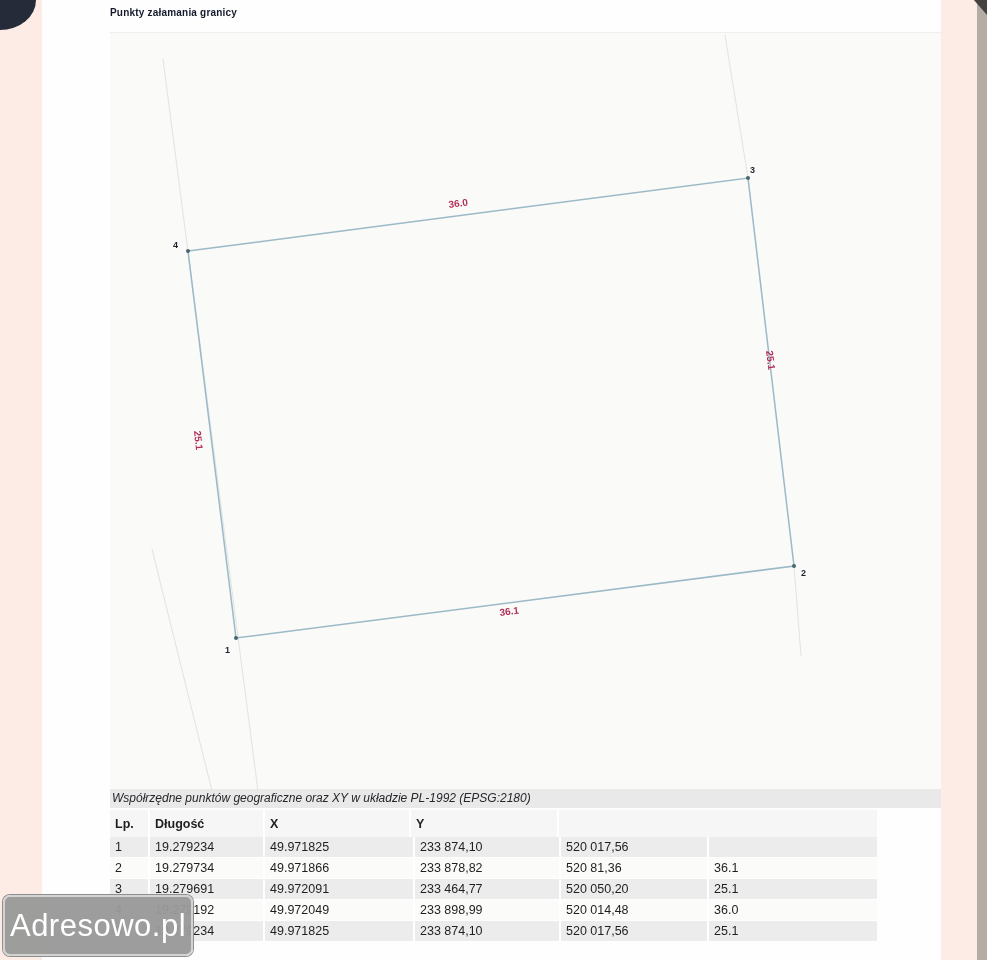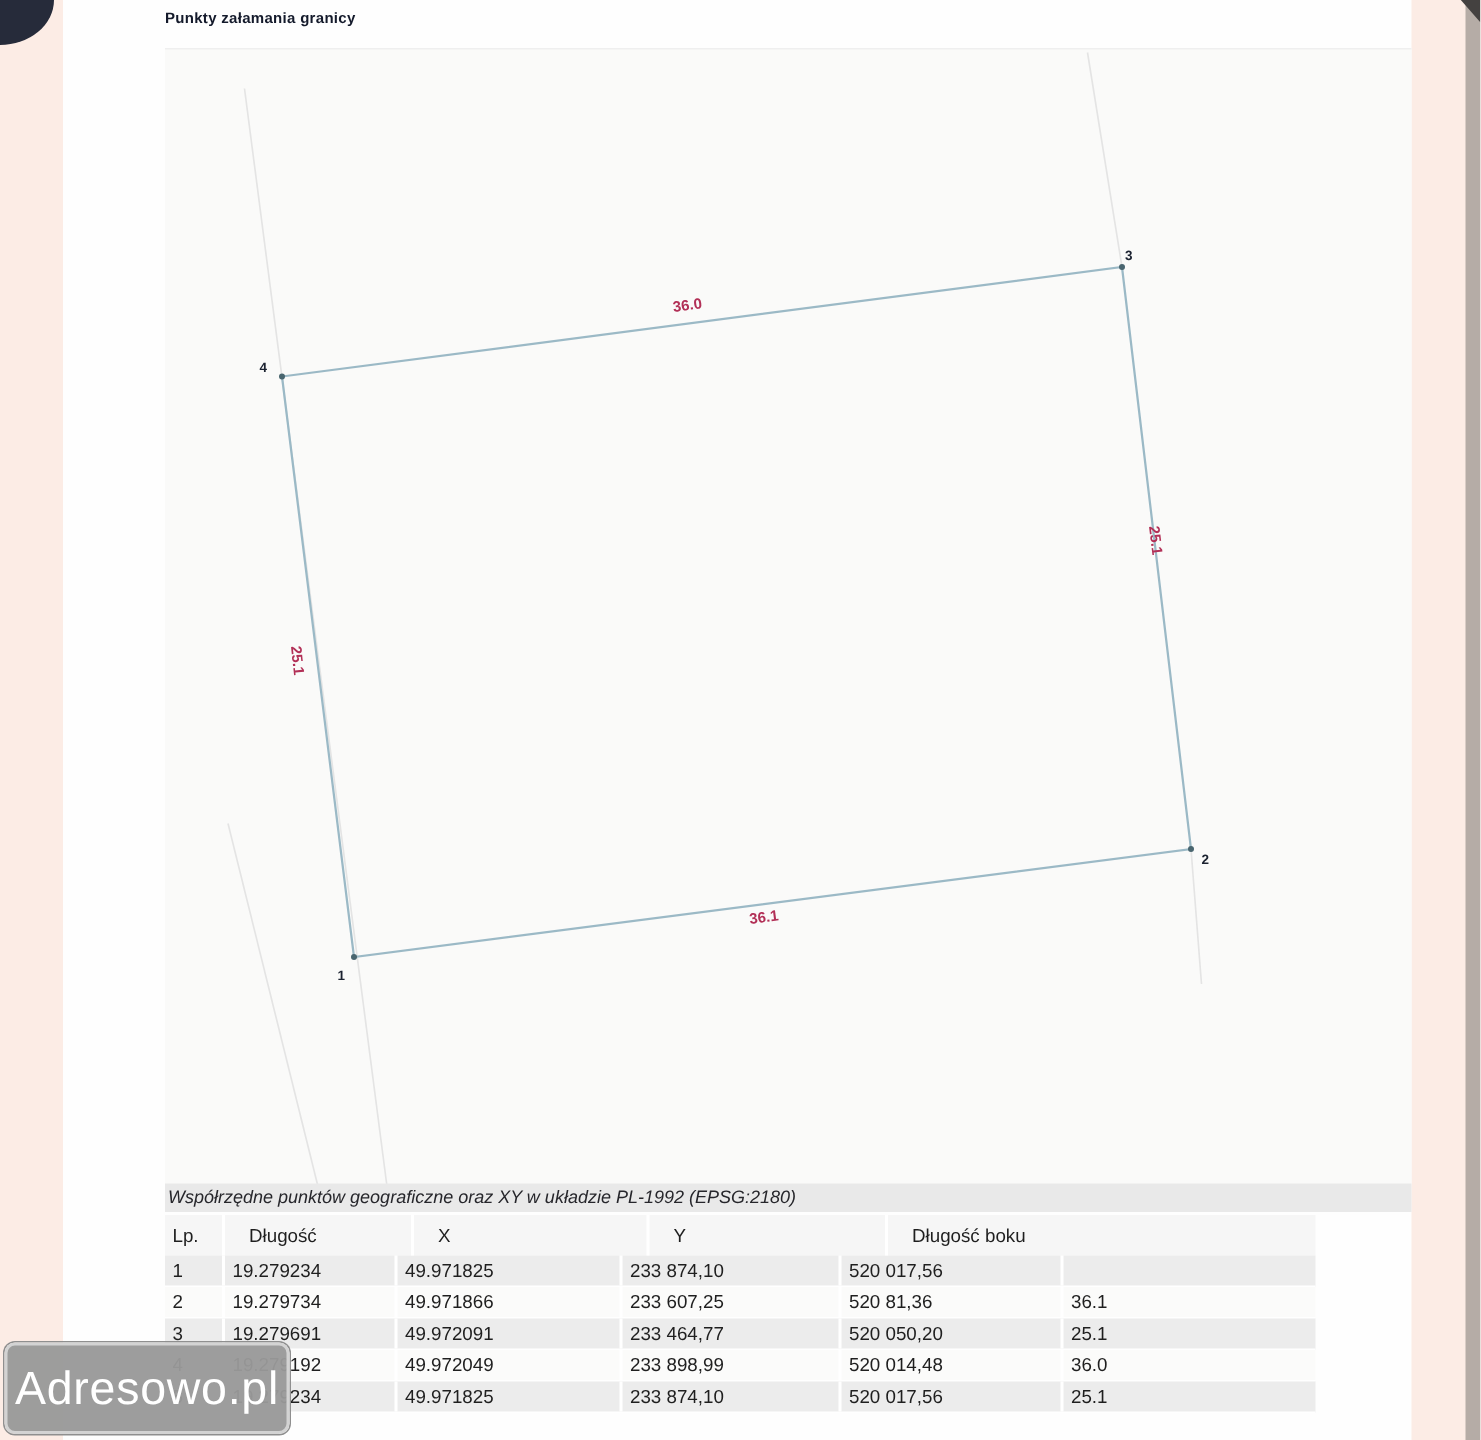--- a/index.html
+++ b/index.html
@@ -29,21 +29,21 @@
   .vertex { fill:#49656f; }
   .pt-label { font-family:"Liberation Sans", sans-serif; font-size:9px; font-weight:bold; fill:#1b2230; }
   .len-label { font-family:"Liberation Sans", sans-serif; font-size:10px; font-weight:bold; fill:#b23057; }
 
   
   .coords-subtitle { position:absolute; left:110px; top:789px; width:831px; height:19px;
                      background:#e9e9e9; font-size:12px; font-style:italic; color:#26262b;
                      line-height:19px; padding-left:2px; }
   .coords-table { position:absolute; left:110px; top:810px; width:767px; font-size:12.5px; color:#1f1f1f; }
   .tr { display:flex; width:767px; }
-  .th-row { height:27px; align-items:center; font-weight:normal; background:#f6f6f6;gap:11px; }
+  .th-row { height:27px; align-items:center; font-weight:bold; background:#f6f6f6; }
   .data-row { height:21px; align-items:center; border-bottom:1px solid #ffffff; }
   .data-row:nth-child(odd) { background:#ececec; }
   .data-row:nth-child(even) { background:#fbfbfa; }
   .td, .th { padding-left:5px; overflow:hidden; white-space:nowrap; border-right:2px solid #ffffff; height:100%;
              display:flex; align-items:center; }
   .c0 { width:40px; } .c1 { width:115px;text-align:center; } .c2 { width:150px; }
   .c3 { width:146px; } .c4 { width:148px; } .c5 { width:168px; border-right:none; }
 
   
   .watermark { position:absolute; left:3px; top:895px; width:190px; height:61px;
@@ -90,36 +90,35 @@
   </div>
 
   <div class="coords-subtitle">Współrzędne punktów geograficzne oraz XY w układzie PL-1992 (EPSG:2180)</div>
 
   <div class="coords-table">
     <div class="tr th-row">
       <div class="th c0">Lp.</div>
       <div class="th c1">Długość</div>
       <div class="th c3">X</div>
       <div class="th c4">Y</div>
-      <div class="th c5">Długość boku</div>
     </div>
     <div>
       <div class="tr data-row">
         <div class="td c0">1</div>
         <div class="td c1">19.279234</div>
         <div class="td c2">49.971825</div>
         <div class="td c3">233 874,10</div>
         <div class="td c4">520 017,56</div>
         <div class="td c5"></div>
       </div>
       <div class="tr data-row">
         <div class="td c0">2</div>
         <div class="td c1">19.279734</div>
         <div class="td c2">49.971866</div>
-        <div class="td c3">233 607,25</div>
+        <div class="td c3">233 878,82</div>
         <div class="td c4">520 81,36</div>
         <div class="td c5">36.1</div>
       </div>
       <div class="tr data-row">
         <div class="td c0">3</div>
         <div class="td c1">19.279691</div>
         <div class="td c2">49.972091</div>
         <div class="td c3">233 464,77</div>
         <div class="td c4">520 050,20</div>
         <div class="td c5">25.1</div>

